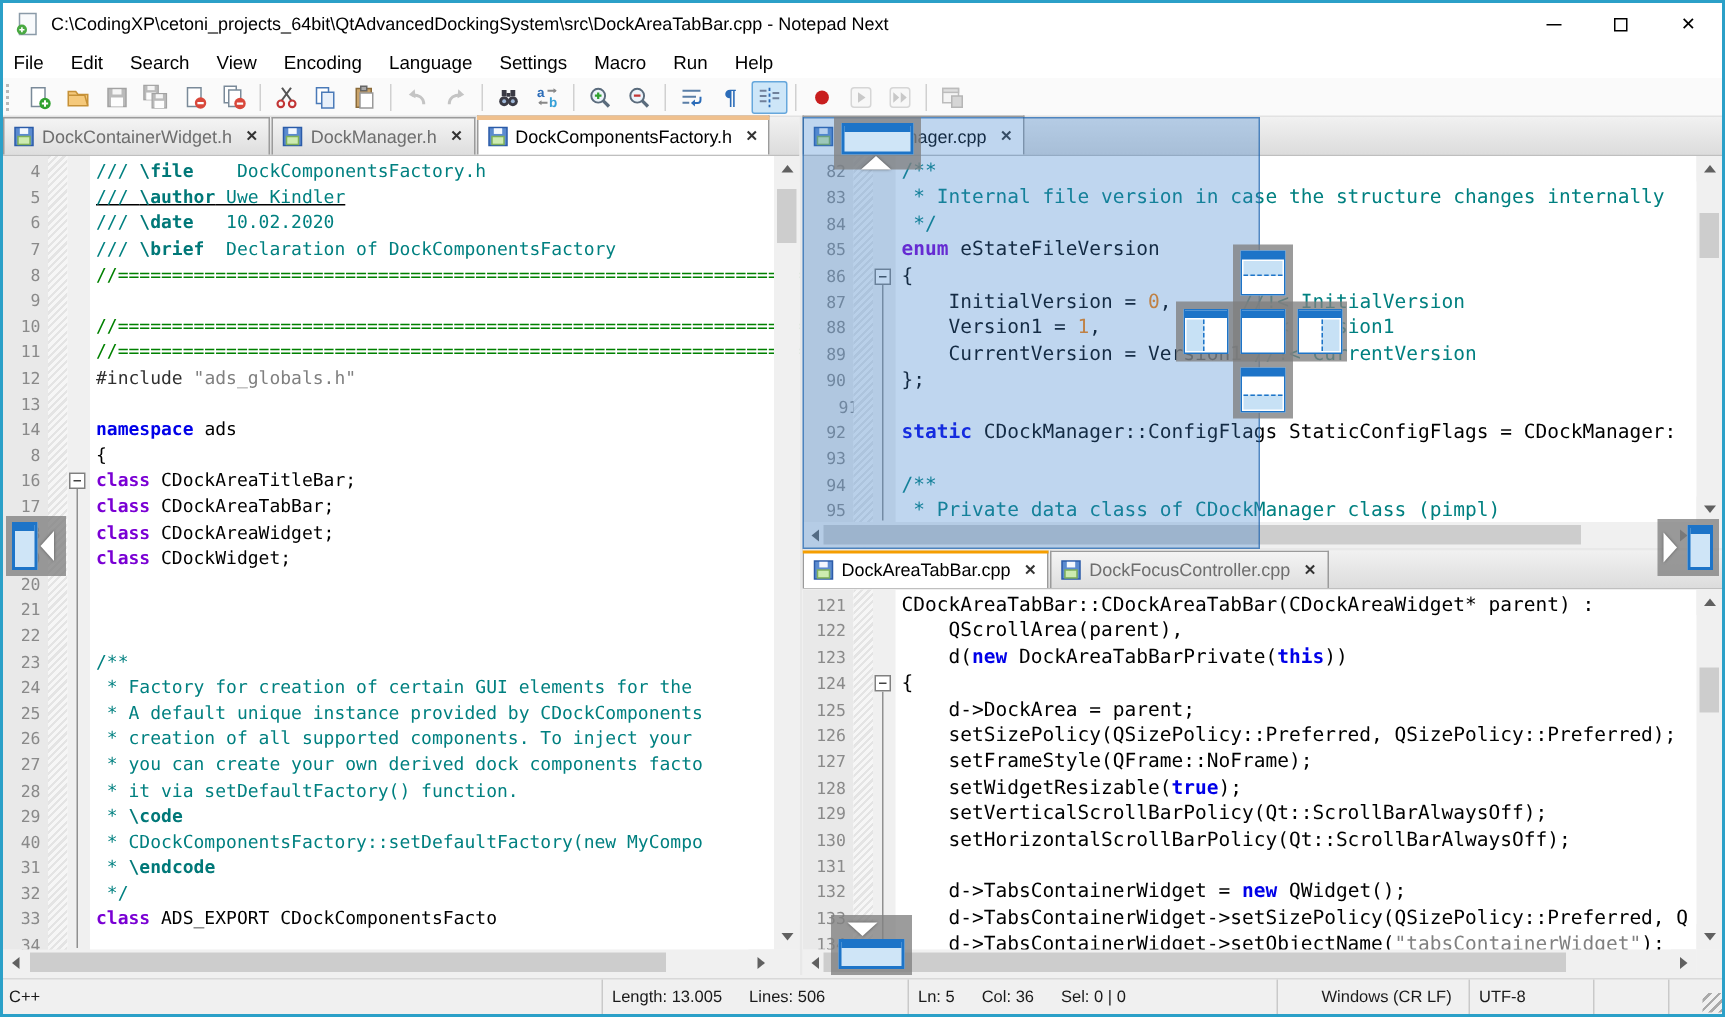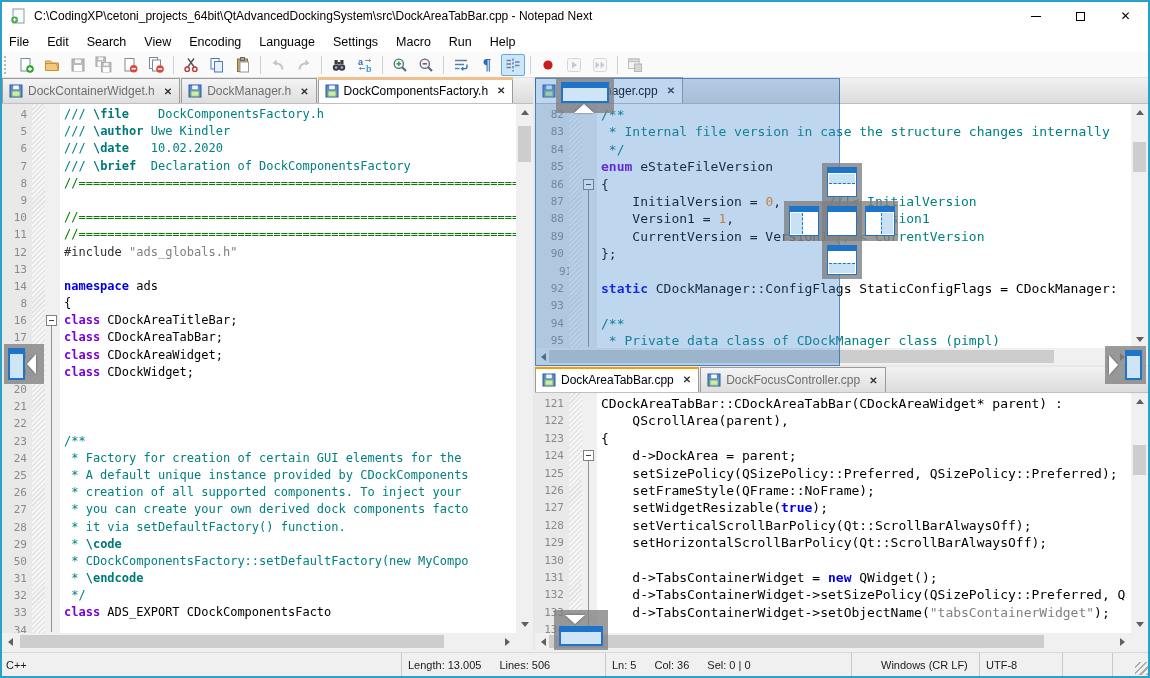--- a/index.html
+++ b/index.html
@@ -403,32 +403,32 @@
             <div class="gnum" style="height: 17.2px; line-height: 17.2px;">20</div>
             <div class="gnum" style="height: 17.2px; line-height: 17.2px;">21</div>
             <div class="gnum" style="height: 17.2px; line-height: 17.2px;">22</div>
             <div class="gnum" style="height: 17.2px; line-height: 17.2px;">23</div>
             <div class="gnum" style="height: 17.2px; line-height: 17.2px;">24</div>
             <div class="gnum" style="height: 17.2px; line-height: 17.2px;">25</div>
             <div class="gnum" style="height: 17.2px; line-height: 17.2px;">26</div>
             <div class="gnum" style="height: 17.2px; line-height: 17.2px;">27</div>
             <div class="gnum" style="height: 17.2px; line-height: 17.2px;">28</div>
             <div class="gnum" style="height: 17.2px; line-height: 17.2px;">29</div>
-            <div class="gnum" style="height: 17.2px; line-height: 17.2px;">50</div>
+            <div class="gnum" style="height: 17.2px; line-height: 17.2px;">40</div>
             <div class="gnum" style="height: 17.2px; line-height: 17.2px;">31</div>
             <div class="gnum" style="height: 17.2px; line-height: 17.2px;">32</div>
             <div class="gnum" style="height: 17.2px; line-height: 17.2px;">33</div>
             <div class="gnum" style="height: 17.2px; line-height: 17.2px;">34</div>
             <div class="gnum" style="height: 17.2px; line-height: 17.2px;">35</div>
           </div>
           <div class="hatch" style="left: 30px; width: 13px;"></div>
           <div class="foldm" style="left: 43px; width: 15px;"></div>
           <div class="code" style="left: 58px; right: 0px; padding: 2px 0px 0px 4px; font-size: 12px;">
             <div class="crow" style="height: 17.2px; line-height: 17.2px;"><span class="sg-d">/// </span><span class="sg-b">\file</span><span class="sg-d">    DockComponentsFactory.h</span></div>
-            <div class="crow" style="height: 17.2px; line-height: 17.2px;"><span class="sg-d">/// </span><span class="sg-b">\author</span><span class="sg-d"> Uwe Kindler</span></div>
+            <div class="crow" style="height: 17.2px; line-height: 17.2px; text-decoration: underline;"><span class="sg-d">/// </span><span class="sg-b">\author</span><span class="sg-d"> Uwe Kindler</span></div>
             <div class="crow" style="height: 17.2px; line-height: 17.2px;"><span class="sg-d">/// </span><span class="sg-b">\date</span><span class="sg-d">   10.02.2020</span></div>
             <div class="crow" style="height: 17.2px; line-height: 17.2px;"><span class="sg-d">/// </span><span class="sg-b">\brief</span><span class="sg-d">  Declaration of DockComponentsFactory</span></div>
             <div class="crow" style="height: 17.2px; line-height: 17.2px;"><span class="sg-c">//==========================================================================================</span></div>
             <div class="crow" style="height: 17.2px; line-height: 17.2px;"></div>
             <div class="crow" style="height: 17.2px; line-height: 17.2px;"><span class="sg-c">//==========================================================================================</span></div>
             <div class="crow" style="height: 17.2px; line-height: 17.2px;"><span class="sg-c">//==========================================================================================</span></div>
             <div class="crow" style="height: 17.2px; line-height: 17.2px;"><span class="sg-i">#include </span><span class="sg-s">"ads_globals.h"</span></div>
             <div class="crow" style="height: 17.2px; line-height: 17.2px;"></div>
             <div class="crow" style="height: 17.2px; line-height: 17.2px;"><span class="sg-k">namespace</span><span class="sg-p"> ads</span></div>
             <div class="crow" style="height: 17.2px; line-height: 17.2px;"><span class="sg-p">{</span></div>
@@ -587,20 +587,21 @@
             <div class="gnum" style="height: 17.4px; line-height: 17.4px;">131</div>
             <div class="gnum" style="height: 17.4px; line-height: 17.4px;">132</div>
             <div class="gnum" style="height: 17.4px; line-height: 17.4px;">133</div>
             <div class="gnum" style="height: 17.4px; line-height: 17.4px;">134</div>
           </div>
           <div class="hatch" style="left: 34px; width: 13px;"></div>
           <div class="foldm" style="left: 47px; width: 15px;"></div>
           <div class="code" style="left: 62px; right: 0px; padding: 2px 0px 0px 4px; font-size: 13px;">
             <div class="crow" style="height: 17.4px; line-height: 17.4px;"><span class="sg-p">CDockAreaTabBar::CDockAreaTabBar(CDockAreaWidget* parent) :</span></div>
             <div class="crow" style="height: 17.4px; line-height: 17.4px;"><span class="sg-p">    QScrollArea(parent),</span></div>
+            <div class="crow" style="height: 17.4px; line-height: 17.4px;"><span class="sg-p">    d(</span><span class="sg-k">new</span><span class="sg-p"> DockAreaTabBarPrivate(</span><span class="sg-k">this</span><span class="sg-p">))</span></div>
             <div class="crow" style="height: 17.4px; line-height: 17.4px;"><span class="sg-p">{</span></div>
             <div class="crow" style="height: 17.4px; line-height: 17.4px;"><span class="sg-p">    d-&gt;DockArea = parent;</span></div>
             <div class="crow" style="height: 17.4px; line-height: 17.4px;"><span class="sg-p">    setSizePolicy(QSizePolicy::Preferred, QSizePolicy::Preferred);</span></div>
             <div class="crow" style="height: 17.4px; line-height: 17.4px;"><span class="sg-p">    setFrameStyle(QFrame::NoFrame);</span></div>
             <div class="crow" style="height: 17.4px; line-height: 17.4px;"><span class="sg-p">    setWidgetResizable(</span><span class="sg-k">true</span><span class="sg-p">);</span></div>
             <div class="crow" style="height: 17.4px; line-height: 17.4px;"><span class="sg-p">    setVerticalScrollBarPolicy(Qt::ScrollBarAlwaysOff);</span></div>
             <div class="crow" style="height: 17.4px; line-height: 17.4px;"><span class="sg-p">    setHorizontalScrollBarPolicy(Qt::ScrollBarAlwaysOff);</span></div>
             <div class="crow" style="height: 17.4px; line-height: 17.4px;"></div>
             <div class="crow" style="height: 17.4px; line-height: 17.4px;"><span class="sg-p">    d-&gt;TabsContainerWidget = </span><span class="sg-k">new</span><span class="sg-p"> QWidget();</span></div>
             <div class="crow" style="height: 17.4px; line-height: 17.4px;"><span class="sg-p">    d-&gt;TabsContainerWidget-&gt;setSizePolicy(QSizePolicy::Preferred, Q</span></div>

